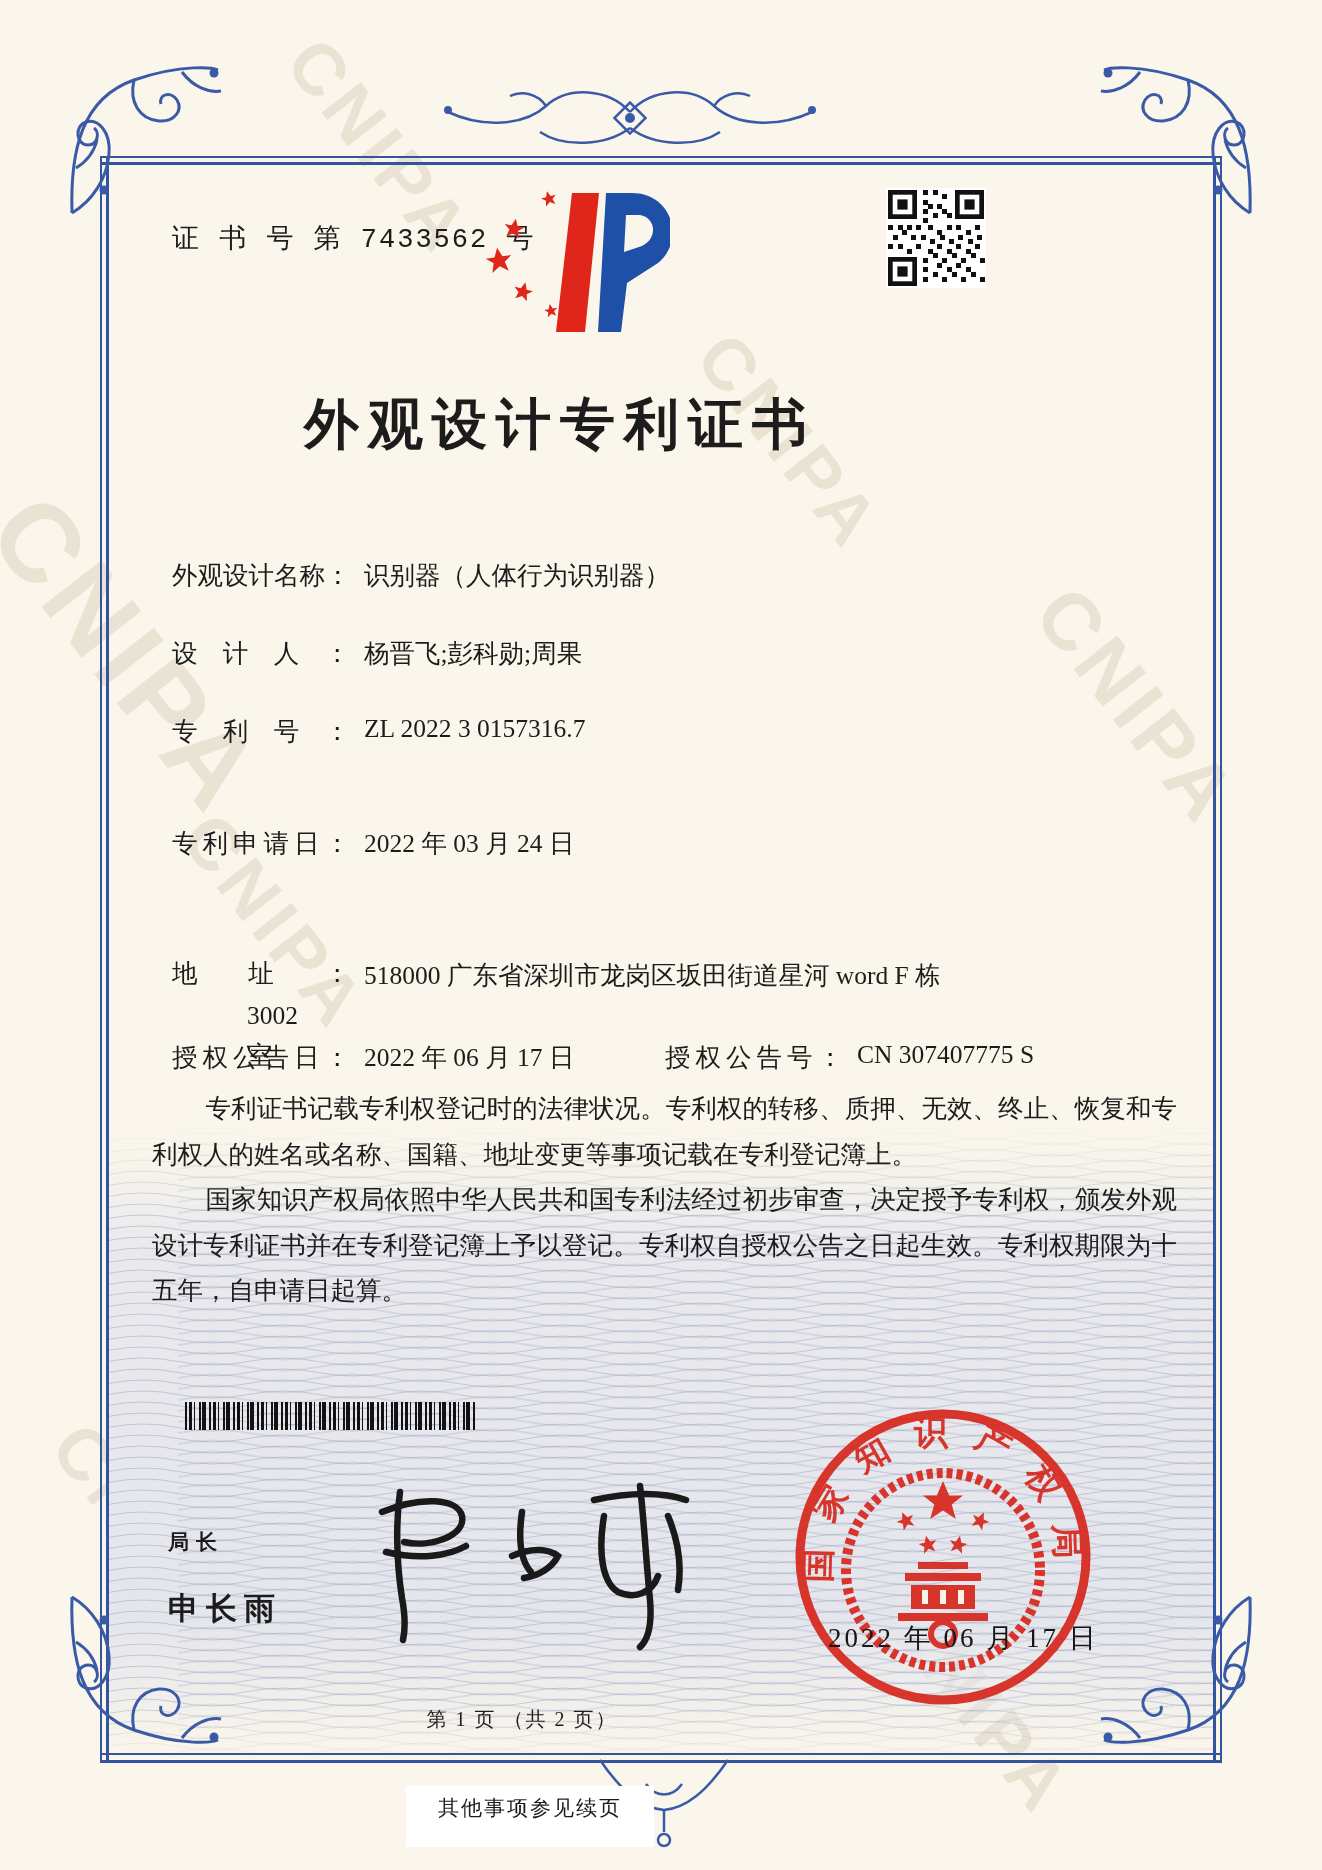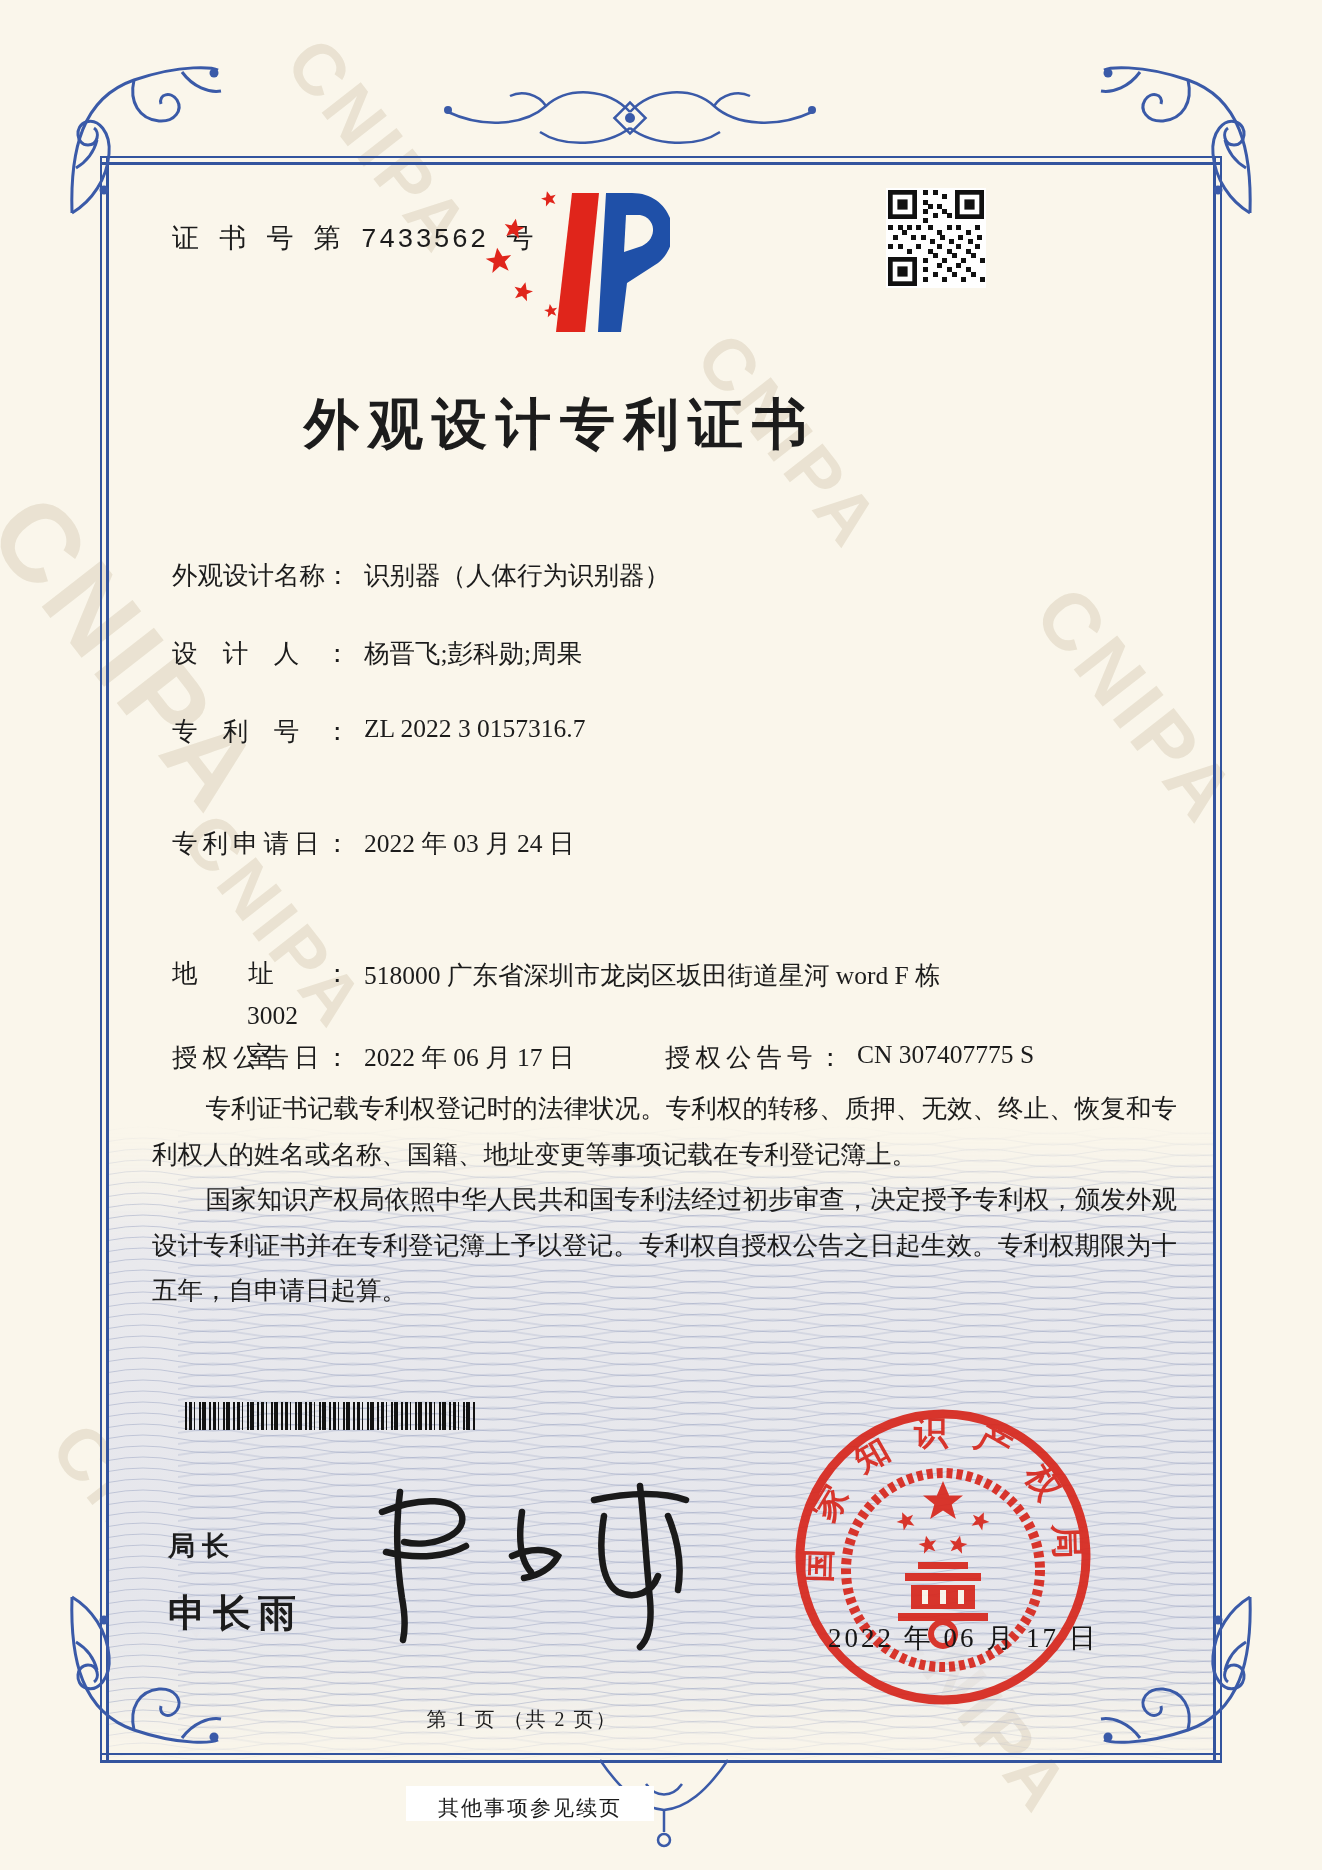--- a/index.html
+++ b/index.html
@@ -32,28 +32,28 @@
     background:linear-gradient(180deg,rgba(235,233,230,0) 0%,#e9e9ed 20%,#e5e6ec 78%,rgba(243,239,230,0) 100%);
     -webkit-mask-image:linear-gradient(180deg,transparent 0,#000 14%,#000 90%,transparent 100%);
             mask-image:linear-gradient(180deg,transparent 0,#000 14%,#000 90%,transparent 100%);}
   
   .barcode{position:absolute;left:185px;top:1402px;width:290px;height:28px;
     background:
       repeating-linear-gradient(90deg,#121212 0 2px,transparent 2px 4px,#121212 4px 7px,
         transparent 7px 9px,#121212 9px 10px,transparent 10px 14px,#121212 14px 16px,
         transparent 16px 17px,#121212 17px 21px,transparent 21px 24px);}
   
-  .signer-title{position:absolute;left:168px;top:1528px;font-size:27px;font-weight:bold;
+  .signer-title{position:absolute;left:168px;top:1528px;font-size:21px;font-weight:bold;
     font-family:"Liberation Sans","DejaVu Sans",sans-serif;letter-spacing:7px;}
-  .signer-name{position:absolute;left:168px;top:1588px;font-size:38px;font-weight:bold;
+  .signer-name{position:absolute;left:168px;top:1588px;font-size:31px;font-weight:bold;
     font-family:"Liberation Sans","DejaVu Sans",sans-serif;letter-spacing:7px;}
   
   .seal-date{position:absolute;left:828px;top:1620px;font-size:27px;letter-spacing:3px;color:#161616;}
   .page-info{position:absolute;left:0;top:1706px;width:1044px;text-align:center;font-size:20px;letter-spacing:2px;}
-  .foot-note{position:absolute;left:406px;top:1786px;width:248px;height:35px;background:#ffffff;
+  .foot-note{position:absolute;left:406px;top:1786px;width:248px;height:61px;background:#ffffff;
     text-align:center;line-height:44px;font-size:21px;letter-spacing:2px;}
 </style>
 </head>
 <body>
 
 <div id="page">
 
   <svg width="0" height="0" style="position:absolute">
     <defs>
       <polygon id="star" points="0,-10 2.94,-3.09 9.51,-3.09 4.16,1.18 6.12,8.09 0,4 -6.12,8.09 -4.16,1.18 -9.51,-3.09 -2.94,-3.09"></polygon>

